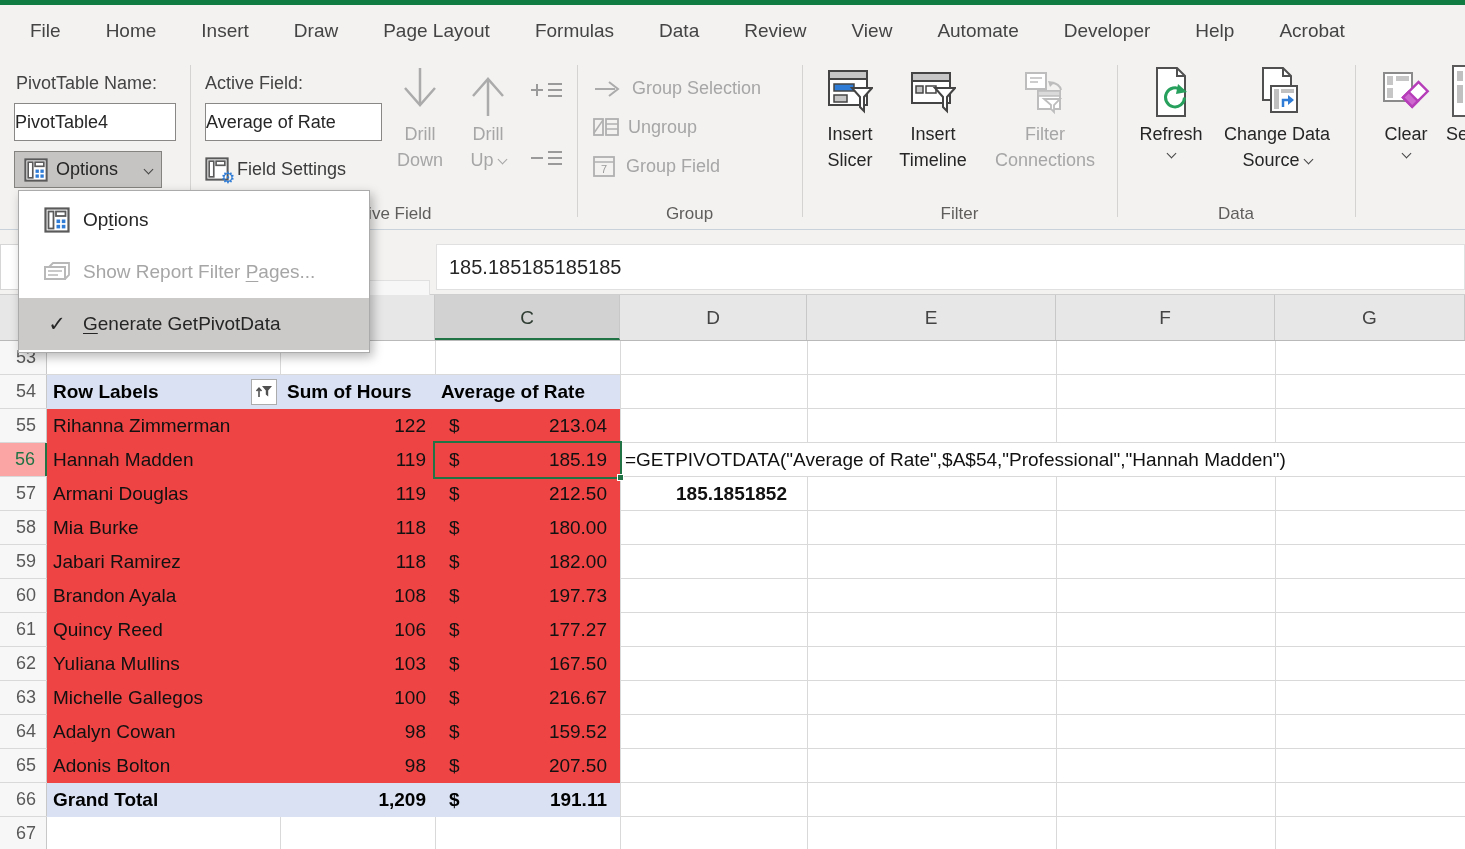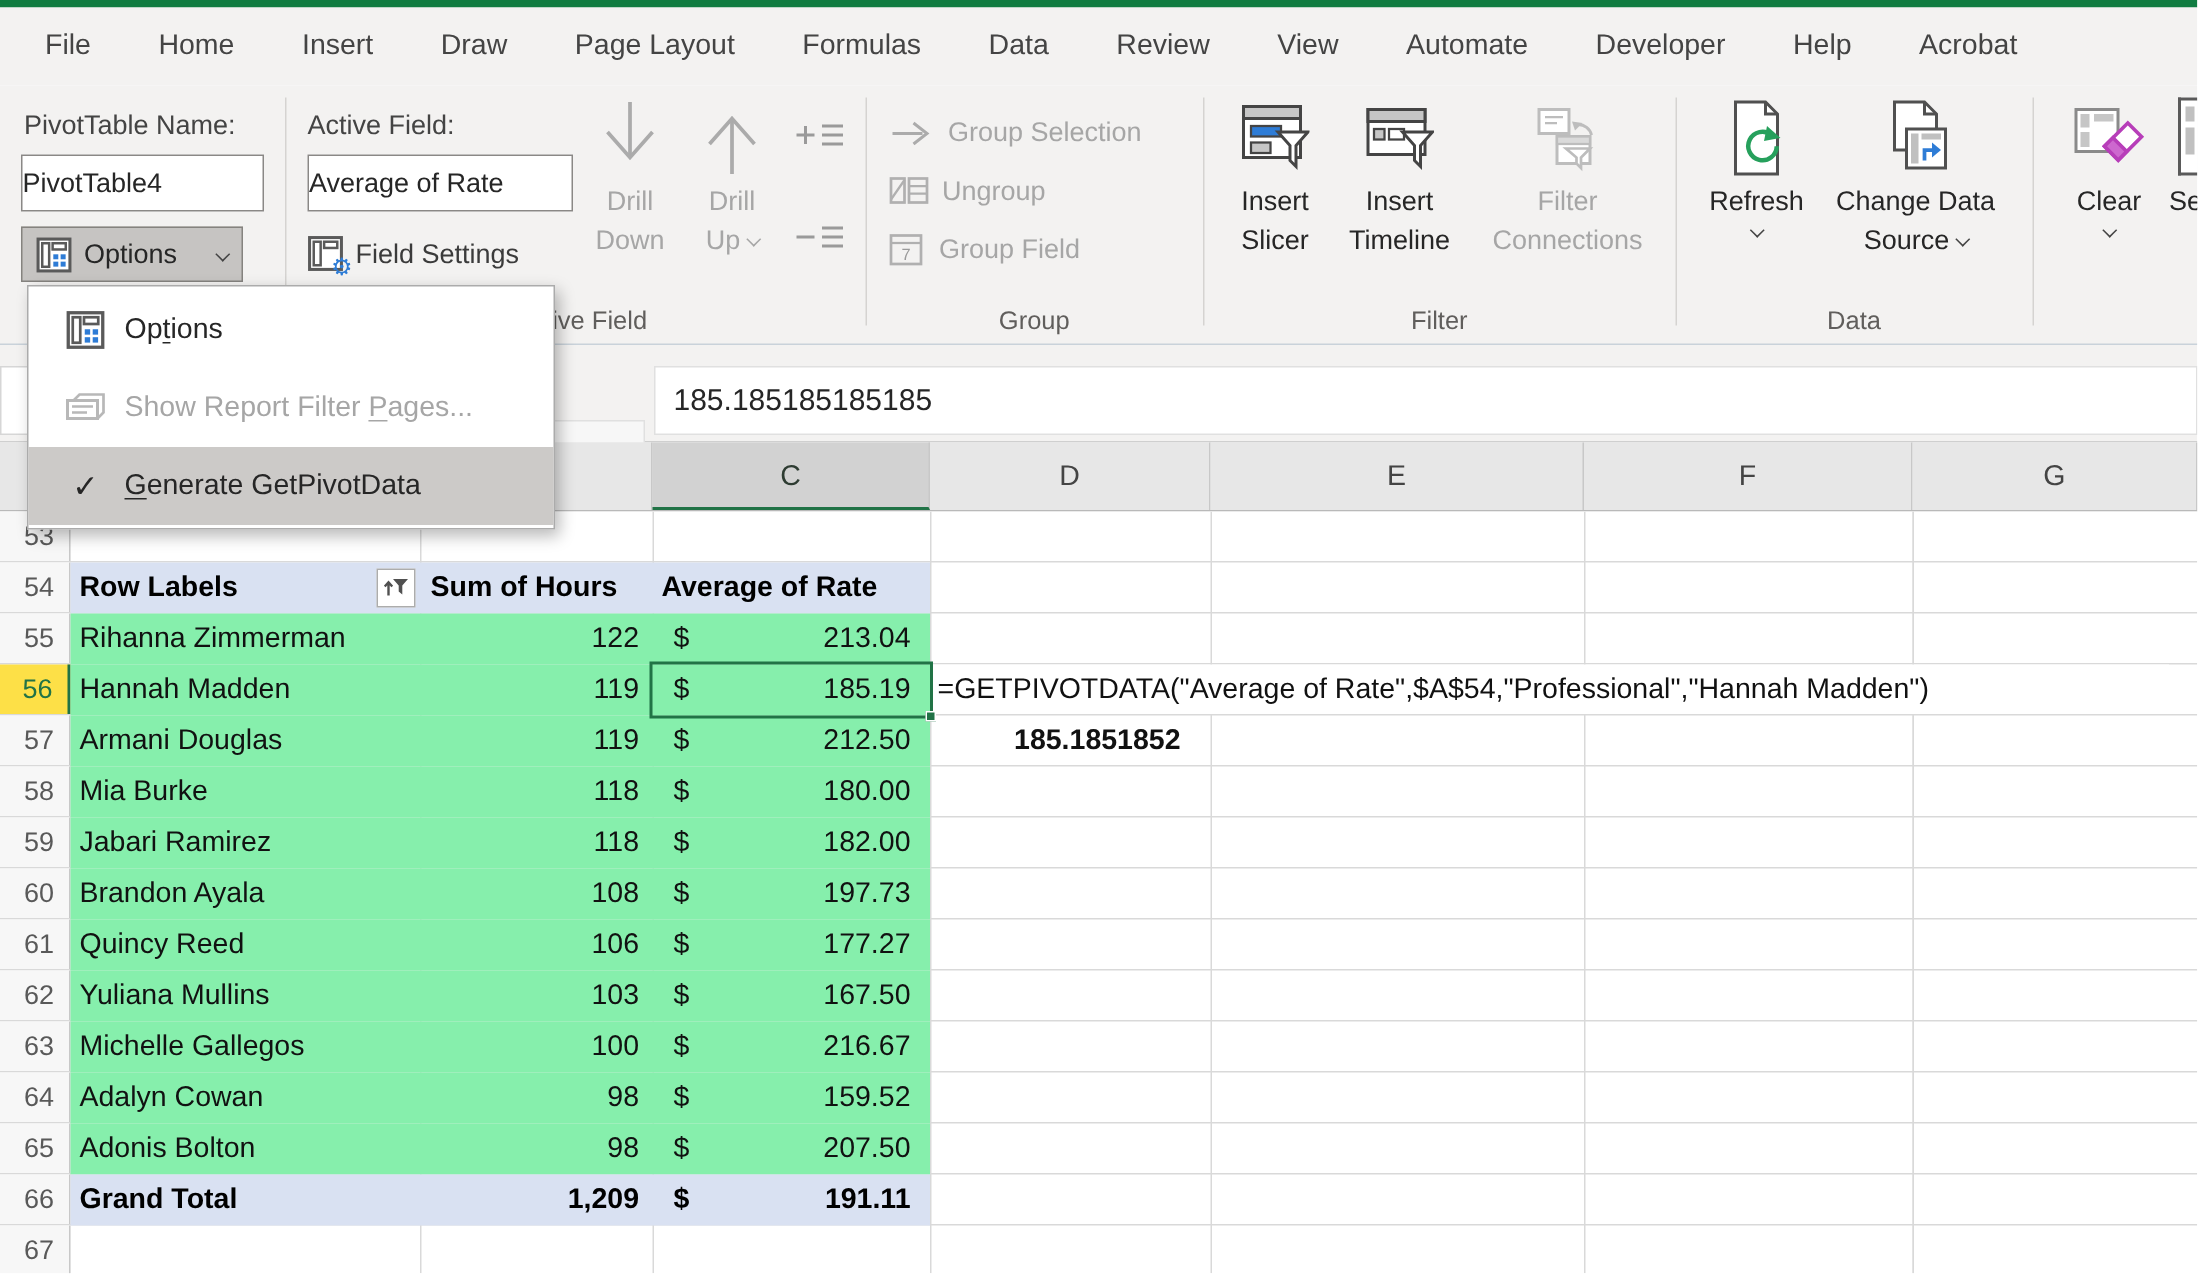--- a/index.html
+++ b/index.html
@@ -62,22 +62,22 @@
          line-height:45px;border-right:1px solid #C8C8C8;background:#E7E7E7;}
   .colhd.sel{background:#D2D2D2;border-bottom:2px solid #217346;color:#2e3c32;}
 
   
   #grid{position:absolute;left:0;top:341px;width:100%;height:508px;overflow:hidden;background:#fff;}
   .vline{position:absolute;top:0;bottom:0;width:1px;background:#D9D9D9;z-index:0;}
   .grid-row{position:relative;height:34px;border-bottom:1px solid #D9D9D9;}
   .row-num{position:absolute;left:0;top:0;width:47px;height:33px;background:#F7F7F7;
            border-right:1px solid #C8C8C8;font-size:18px;color:#595959;text-align:right;
            padding-right:10px;line-height:33px;}
-  .row-num.sel{color:#217346;background:#fde047;border-right:2px solid #217346;}
-  .pivot-body{position:absolute;left:47px;top:0;width:573px;height:34px;background:#86efac;z-index:1;
+  .row-num.sel{color:#217346;background:#fca5a5;border-right:2px solid #217346;}
+  .pivot-body{position:absolute;left:47px;top:0;width:573px;height:34px;background:#ef4444;z-index:1;
               font-size:19px;line-height:34px;color:#111;}
   .pivot-body.blue{background:#D9E1F2;font-weight:bold;color:#000;}
   .pivot-body span{position:absolute;top:0;height:34px;line-height:34px;white-space:nowrap;}
   .p-name{left:6px;}
   .p-hours{left:250px;width:129px;text-align:right;}
   .p-cur{left:402px;}
   .p-rate{left:420px;width:140px;text-align:right;}
   .h-hours{left:240px;}
   .h-rate{left:394px;}
   .total .p-name,.total .p-hours,.total .p-cur,.total .p-rate{font-weight:bold;}

